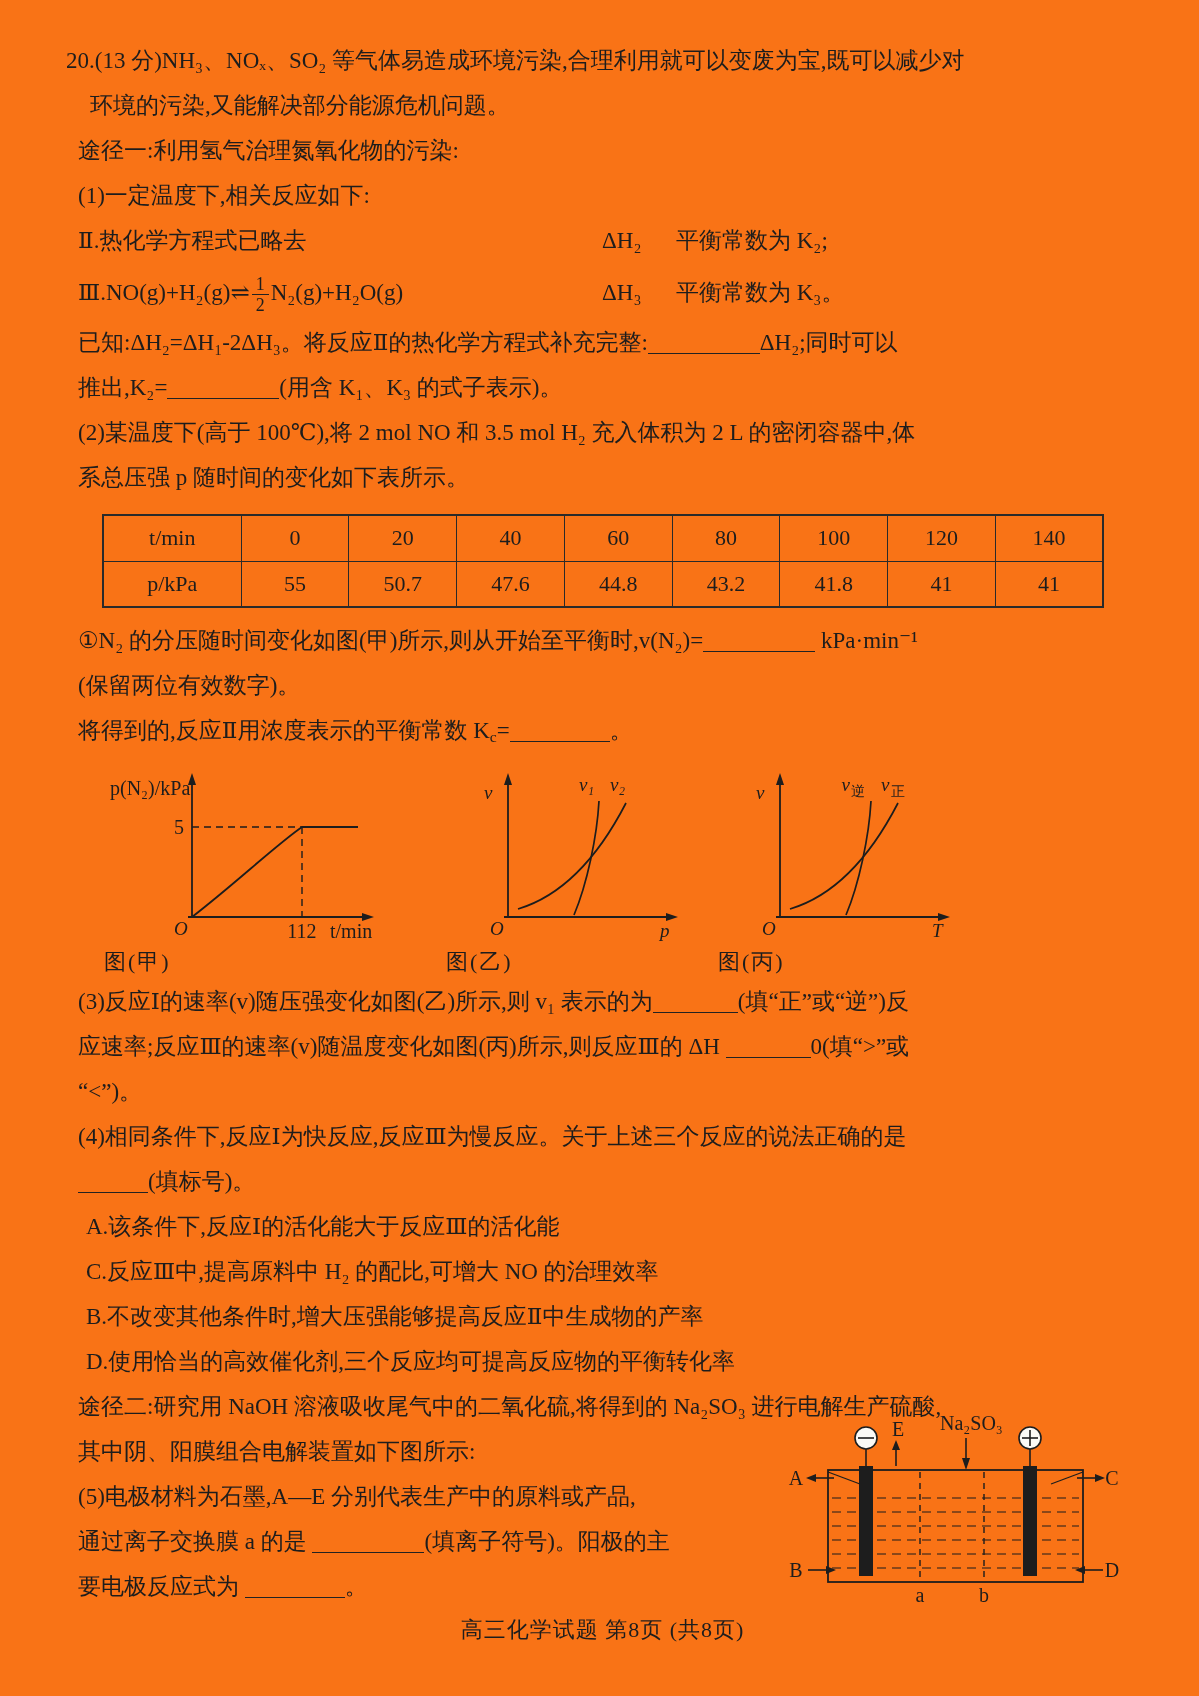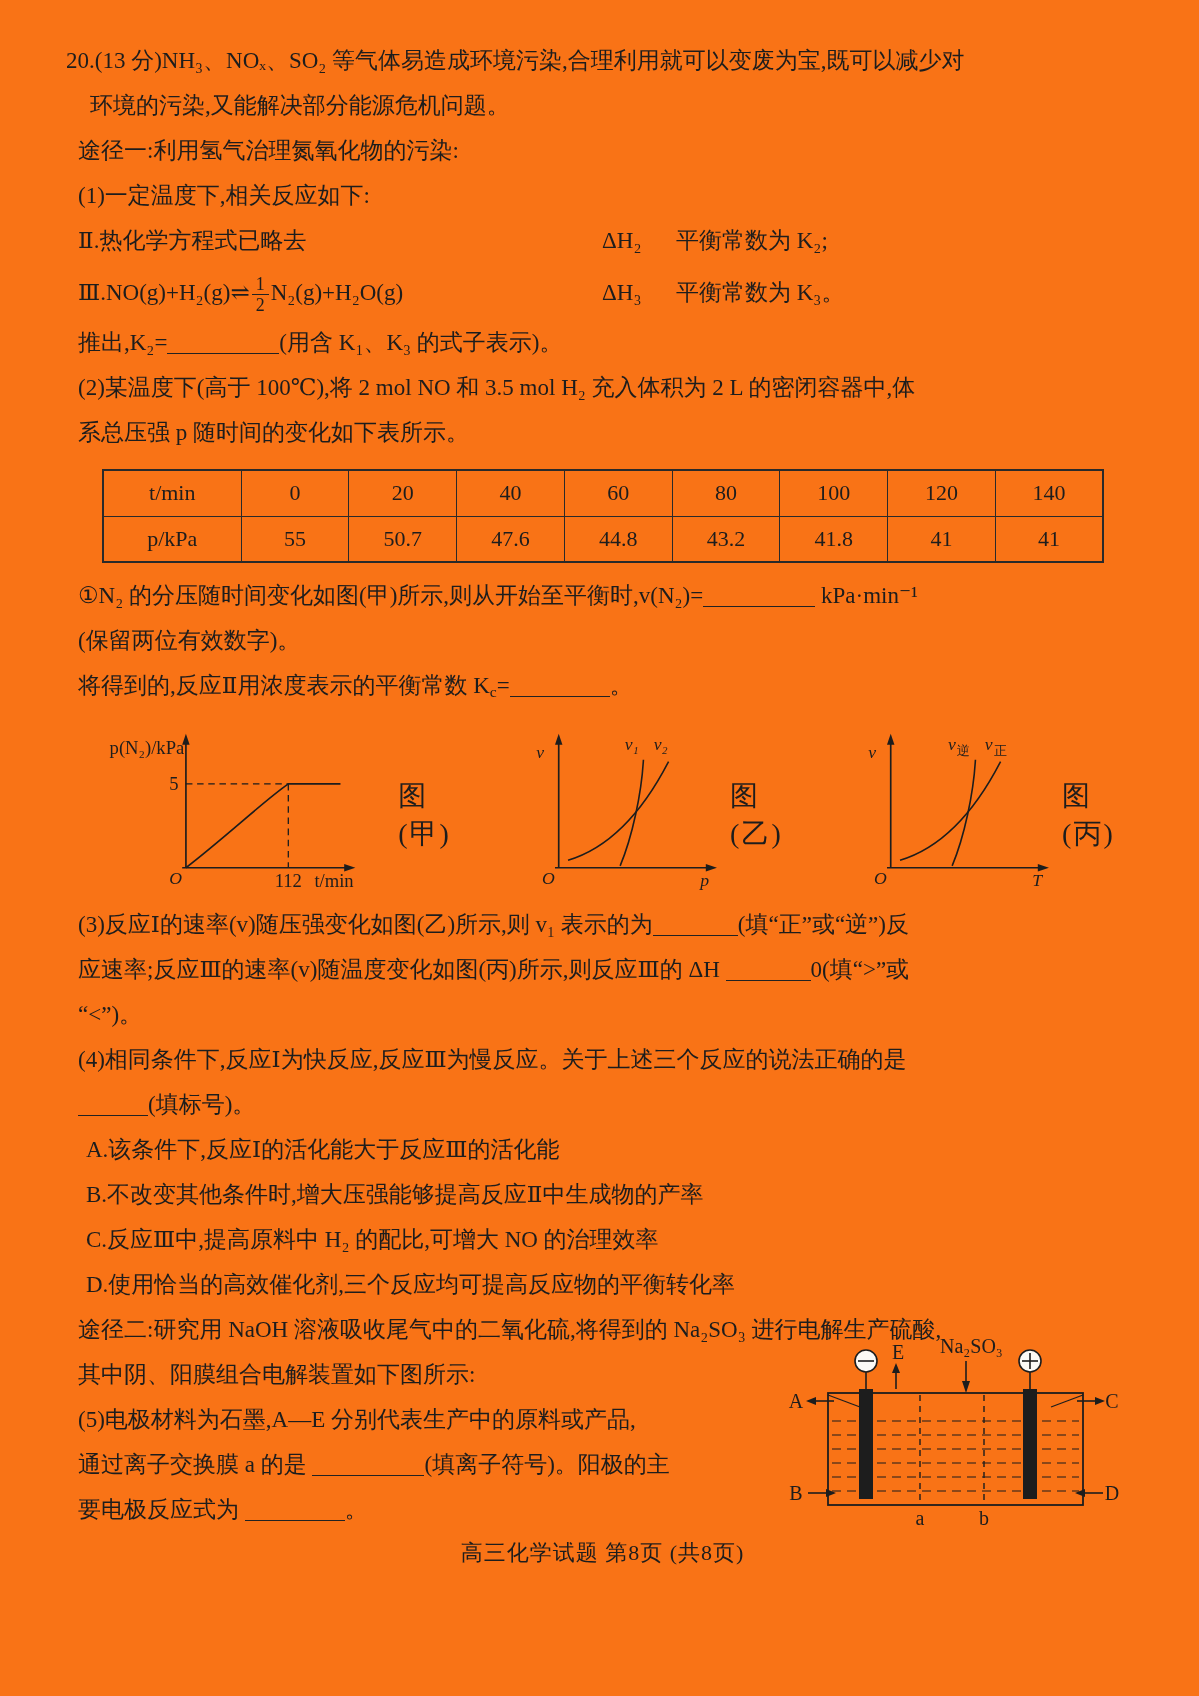--- a/index.html
+++ b/index.html
@@ -25,22 +25,22 @@
   .frac{display:inline-flex;flex-direction:column;text-align:center;vertical-align:middle;
         font-size:0.78em;line-height:1.12;margin:0 2px}
   .frac .num{border-bottom:1.6px solid #222;padding:0 4px}
   
   .ptable{border-collapse:collapse;margin:14px 0 10px 36px;table-layout:fixed;width:1002px}
   .ptable td{border:1.6px solid #2a2a2a;text-align:center;height:46px;font-size:22px;padding:0}
   .ptable{border:2.5px solid #2a2a2a}
   .ptable td.hcell{width:138px}
   
   .figrow{display:flex;align-items:flex-end;margin:6px 0 2px 38px}
-  .figure{display:flex;flex-direction:row;align-items:center}
-  .figcap{font-size:28px;margin-top:10px;letter-spacing:2px}
+  .figure{display:flex;flex-direction:column;}
+  .figcap{font-size:22px;margin-top:2px;letter-spacing:2px}
   svg text{font-family:"Liberation Serif","DejaVu Serif","DejaVu Sans",serif;fill:#1d1d1d}
   .axlbl{font-size:20px}
   .vlbl{font-size:19px;font-style:italic}
   .sm{font-size:14px}
   .subc{font-size:0.68em;vertical-align:-0.28em}
   
   .bottom{position:relative}
   .cellwrap{position:absolute;left:712px;top:30px}
   .footer{margin-top:6px;text-align:center;font-size:22px;letter-spacing:1px}
 </style>
@@ -62,20 +62,21 @@
     </div>
     <div class="eqrow eq3row">
       <span class="eqf"><span>Ⅲ.NO(g)+H₂(g)⇌</span><span class="frac">
             <span class="num">1</span>
             <span class="den">2</span>
           </span><span>N₂(g)+H₂O(g)</span></span>
       <span class="eqdh">ΔH₃</span>
       <span class="eqk">平衡常数为 K₃。</span>
     </div>
 
+    <p class="ln ind2"><span>已知:ΔH₂=ΔH₁-2ΔH₃。将反应Ⅱ的热化学方程式补充完整:</span><span class="blank b110"></span><span>ΔH₂;同时可以</span></p>
     <p class="ln ind2"><span>推出,K₂=</span><span class="blank b110"></span><span>(用含 K₁、K₃ 的式子表示)。</span></p>
 
     <p class="ln ind2">(2)某温度下(高于 100℃),将 2 mol NO 和 3.5 mol H₂ 充入体积为 2 L 的密闭容器中,体</p>
     <p class="ln ind2">系总压强 p 随时间的变化如下表所示。</p>
 
     <table class="ptable">
       <tbody>
           <tr>
         <td class="hcell">t/min</td>
         <td>0</td>
@@ -163,22 +164,22 @@
     </div>
 
     <p class="ln ind2"><span>(3)反应Ⅰ的速率(v)随压强变化如图(乙)所示,则 v₁ 表示的为</span><span class="blank b85"></span><span>(填“正”或“逆”)反</span></p>
     <p class="ln ind2"><span>应速率;反应Ⅲ的速率(v)随温度变化如图(丙)所示,则反应Ⅲ的 ΔH</span> <span class="blank b85"></span><span>0(填“&gt;”或</span></p>
     <p class="ln ind2">“&lt;”)。</p>
 
     <p class="ln ind2">(4)相同条件下,反应Ⅰ为快反应,反应Ⅲ为慢反应。关于上述三个反应的说法正确的是</p>
     <p class="ln ind2"><span class="blank b70"></span><span>(填标号)。</span></p>
 
     <p class="ln optind">A.该条件下,反应Ⅰ的活化能大于反应Ⅲ的活化能</p>
+    <p class="ln optind">C.反应Ⅲ中,提高原料中 H₂ 的配比,可增大 NO 的治理效率</p>
     <p class="ln optind">B.不改变其他条件时,增大压强能够提高反应Ⅱ中生成物的产率</p>
-    <p class="ln optind">C.反应Ⅲ中,提高原料中 H₂ 的配比,可增大 NO 的治理效率</p>
     <p class="ln optind">D.使用恰当的高效催化剂,三个反应均可提高反应物的平衡转化率</p>
 
     <div class="bottom">
       <p class="ln ind2">途径二:研究用 NaOH 溶液吸收尾气中的二氧化硫,将得到的 Na₂SO₃ 进行电解生产硫酸,</p>
       <p class="ln ind2">其中阴、阳膜组合电解装置如下图所示:</p>
       <p class="ln ind2">(5)电极材料为石墨,A—E 分别代表生产中的原料或产品,</p>
       <p class="ln ind2"><span>通过离子交换膜 a 的是</span> <span class="blank b110"></span><span>(填离子符号)。阳极的主</span></p>
       <p class="ln ind2"><span>要电极反应式为</span> <span class="blank b100"></span><span>。</span></p>
 
       <div class="cellwrap">

